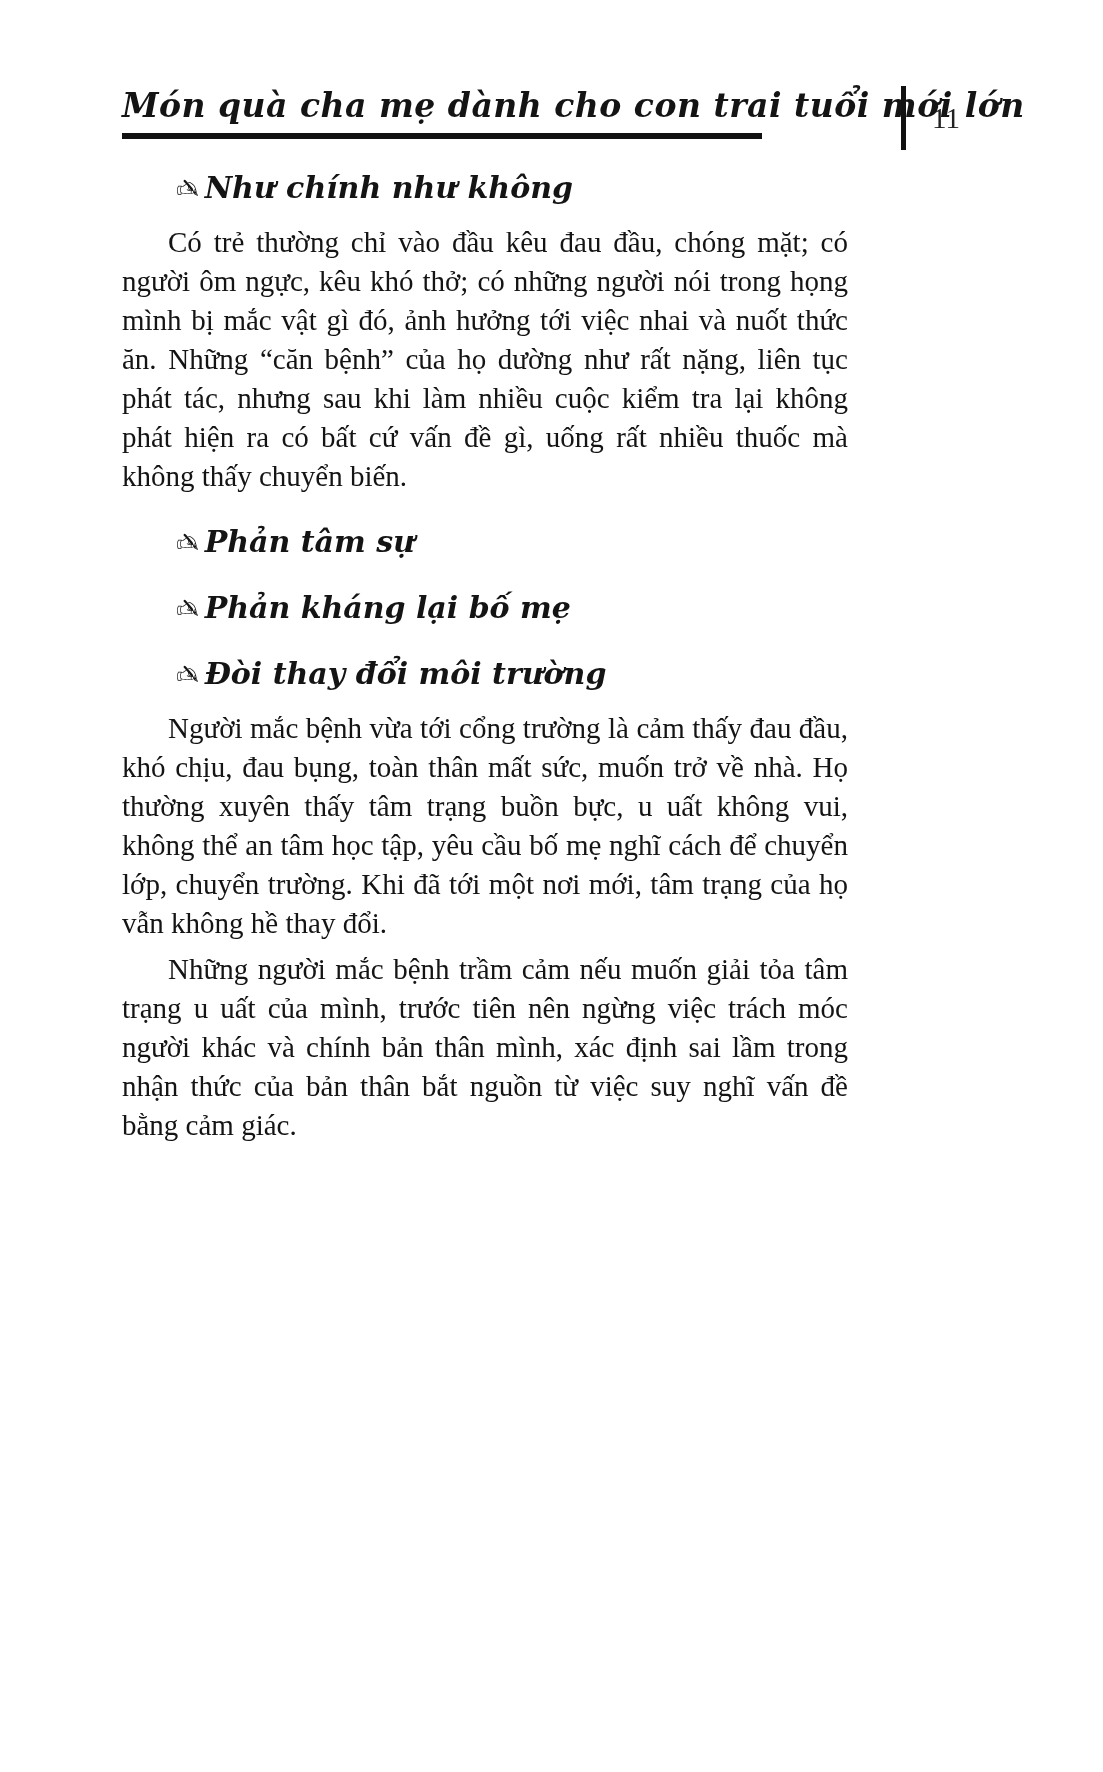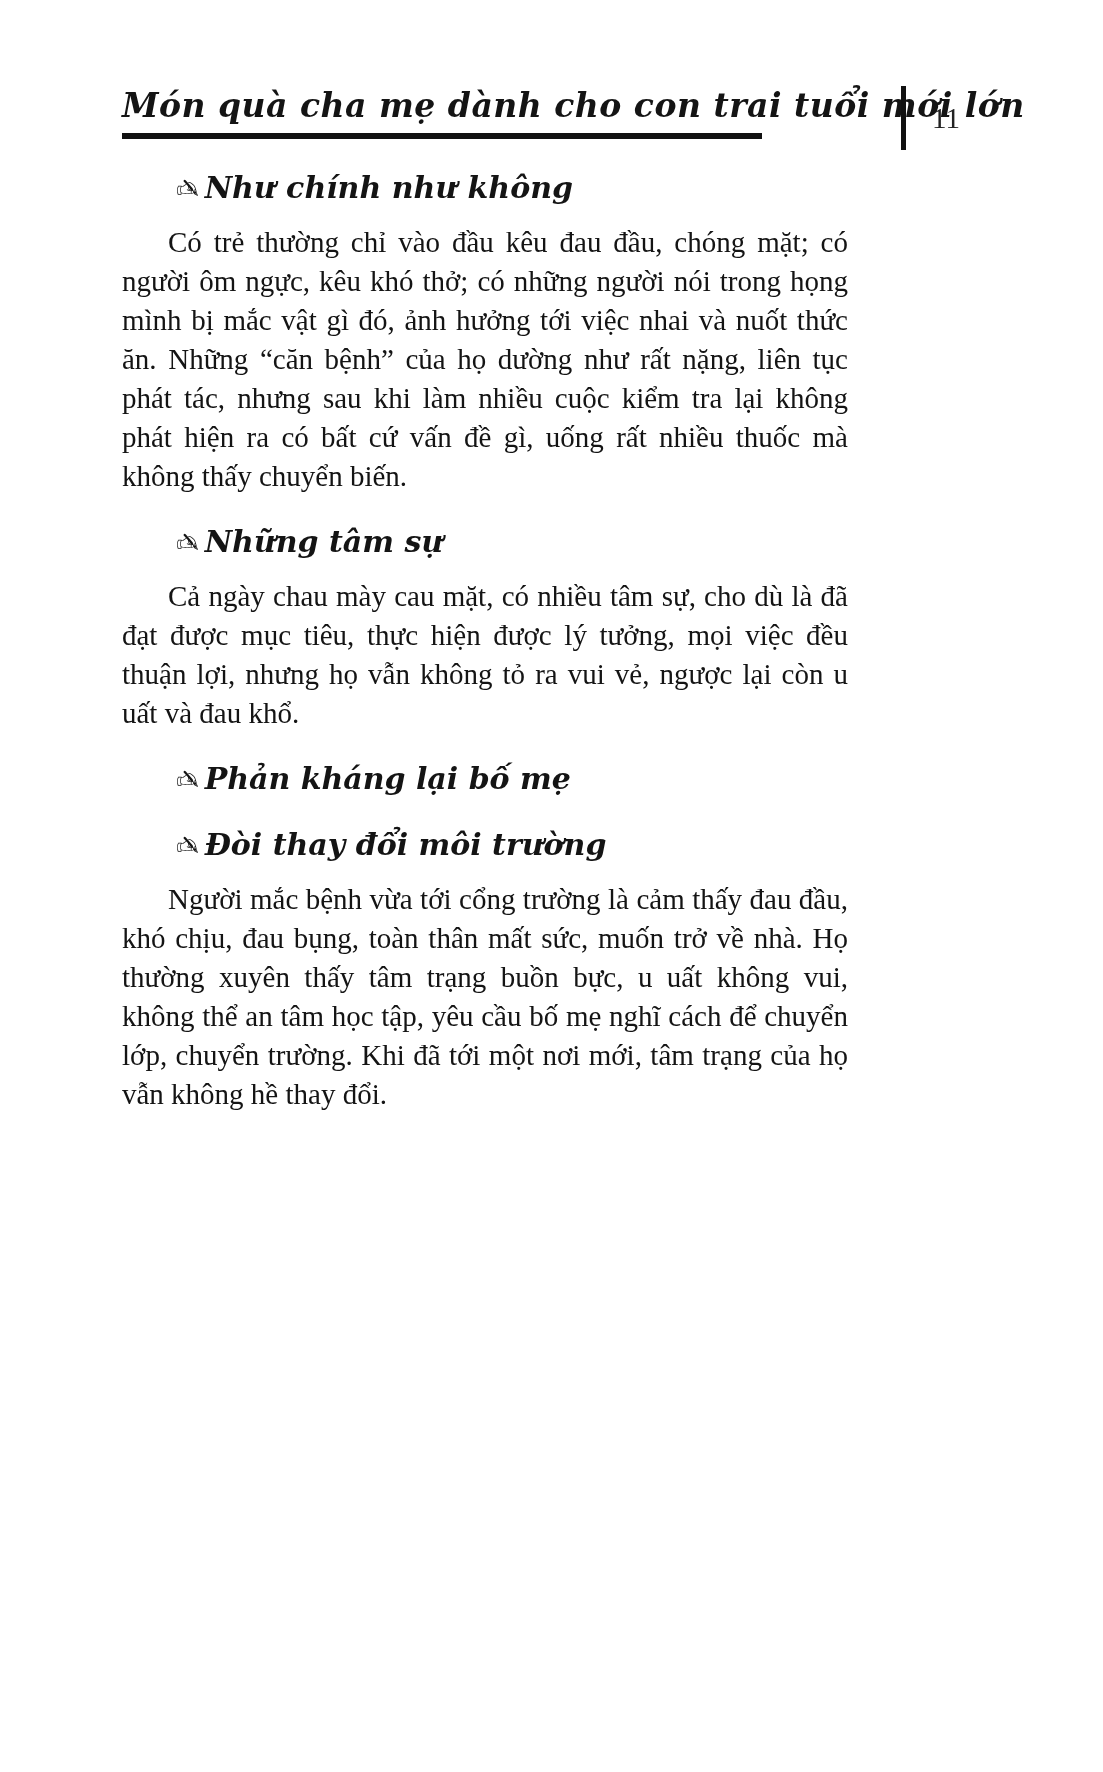--- a/index.html
+++ b/index.html
@@ -94,20 +94,20 @@
 
   <div class="page-number-group">
     <span class="page-number-rule"></span>
     <span class="page-number">11</span>
   </div>
 
   <div class="page-body">
 
   <h3 class="section-heading"><span class="section-icon">✍</span><span>Như chính như không</span></h3>
       <p>Có trẻ thường chỉ vào đầu kêu đau đầu, chóng mặt; có người ôm ngực, kêu khó thở; có những người nói trong họng mình bị mắc vật gì đó, ảnh hưởng tới việc nhai và nuốt thức ăn. Những “căn bệnh” của họ dường như rất nặng, liên tục phát tác, nhưng sau khi làm nhiều cuộc kiểm tra lại không phát hiện ra có bất cứ vấn đề gì, uống rất nhiều thuốc mà không thấy chuyển biến.</p>
-      <h3 class="section-heading"><span class="section-icon">✍</span><span>Những tâm sự</span></h3>
-      <p>Cả ngày chau mày cau mặt, có nhiều tâm sự, cho dù là đã đạt được mục tiêu, thực hiện được lý tưởng, mọi việc đều thuận lợi, nhưng họ vẫn không tỏ ra vui vẻ, ngược lại còn u uất và đau khổ.</p>
+      <h3 class="section-heading"><span class="section-icon">✍</span><span>Phản tâm sự</span></h3>
       <h3 class="section-heading"><span class="section-icon">✍</span><span>Phản kháng lại bố mẹ</span></h3>
       <h3 class="section-heading"><span class="section-icon">✍</span><span>Đòi thay đổi môi trường</span></h3>
       <p>Người mắc bệnh vừa tới cổng trường là cảm thấy đau đầu, khó chịu, đau bụng, toàn thân mất sức, muốn trở về nhà. Họ thường xuyên thấy tâm trạng buồn bực, u uất không vui, không thể an tâm học tập, yêu cầu bố mẹ nghĩ cách để chuyển lớp, chuyển trường. Khi đã tới một nơi mới, tâm trạng của họ vẫn không hề thay đổi.</p>
+      <p>Những người mắc bệnh trầm cảm nếu muốn giải tỏa tâm trạng u uất của mình, trước tiên nên ngừng việc trách móc người khác và chính bản thân mình, xác định sai lầm trong nhận thức của bản thân bắt nguồn từ việc suy nghĩ vấn đề bằng cảm giác.</p>
     </div>
 
 </div>
 
 </body></html>

